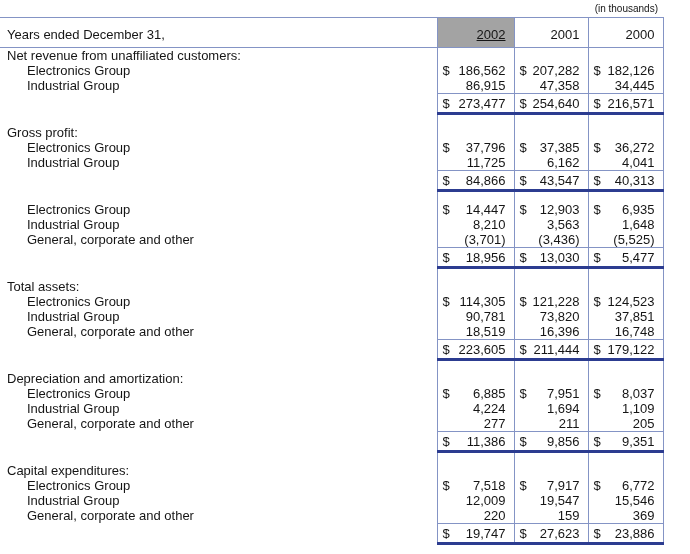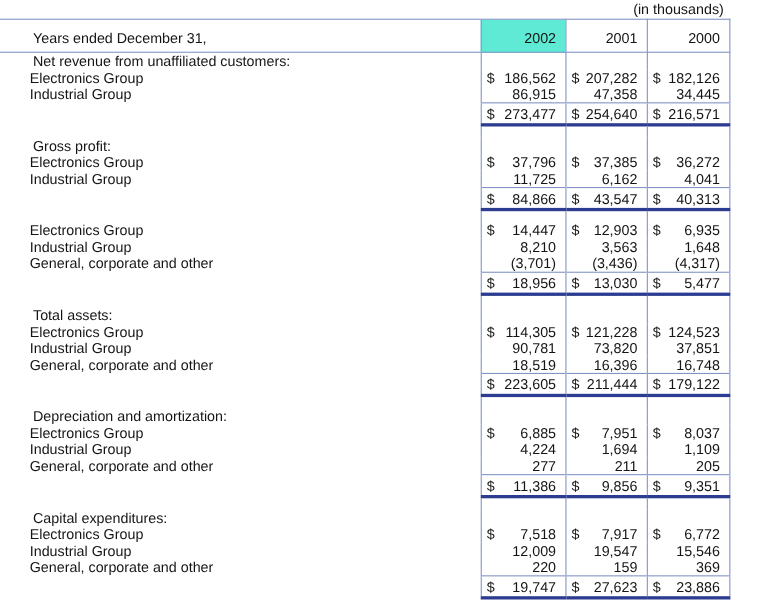--- a/index.html
+++ b/index.html
@@ -5,38 +5,38 @@
   html, body { margin:0; padding:0; background:#ffffff; }
   body {
     width:690px; height:554px; overflow:hidden;
     font-family:"Liberation Sans", sans-serif;
     color:#151515;
     -webkit-font-smoothing:antialiased;
   }
   .page { width:690px; }
   .units-note {
     width:663px; box-sizing:border-box;
-    text-align:right; font-size:13px; line-height:12px;
+    text-align:right; font-size:10px; line-height:12px;
     padding:3px 5px 2px 0; height:17px;
   }
   table.fin {
     border-collapse:collapse; table-layout:fixed;
     width:663px; font-size:13px;
   }
   td { padding:0; vertical-align:middle; }
   
   td.c { border-left:1px solid #8494c5; border-right:1px solid #8494c5; }
   
   tr.hdr td {
     border-top:1px solid #8494c5; border-bottom:1px solid #8494c5;
     height:24px; vertical-align:bottom; padding-bottom:5px;
   }
   tr.hdr td.yr { text-align:right; padding-right:8px; font-size:13px; }
-  tr.hdr td.hl { background:#5eead4; }
-  td.lbl { padding-left:30px; white-space:nowrap; }
+  tr.hdr td.hl { background:#a3a3a3;text-decoration:underline; }
+  td.lbl { padding-left:7px; white-space:nowrap; }
   td.ind { padding-left:27px; }
   tr.sect td { height:15px; }
   tr.item td { height:15px; }
   tr.tot td { height:18px; }
   tr.tot td.c { border-top:1px solid #8494c5; border-bottom:3px solid #2c3c90; }
   tr.gap td { height:10px; }
   .val {
     display:flex; justify-content:space-between; align-items:baseline;
     padding:0 8px 0 5px;
   }
@@ -268,21 +268,21 @@
           </td>
       <td class="c">
             <div class="val">
               <span class="s"></span>
               <span class="n">(3,436)</span>
             </div>
           </td>
       <td class="c">
             <div class="val">
               <span class="s"></span>
-              <span class="n">(4,317)</span>
+              <span class="n">(5,525)</span>
             </div>
           </td>
     </tr>
     <tr class="tot">
       <td></td>
       <td class="c">
             <div class="val">
               <span class="s">$</span>
               <span class="n">18,956</span>
             </div>

